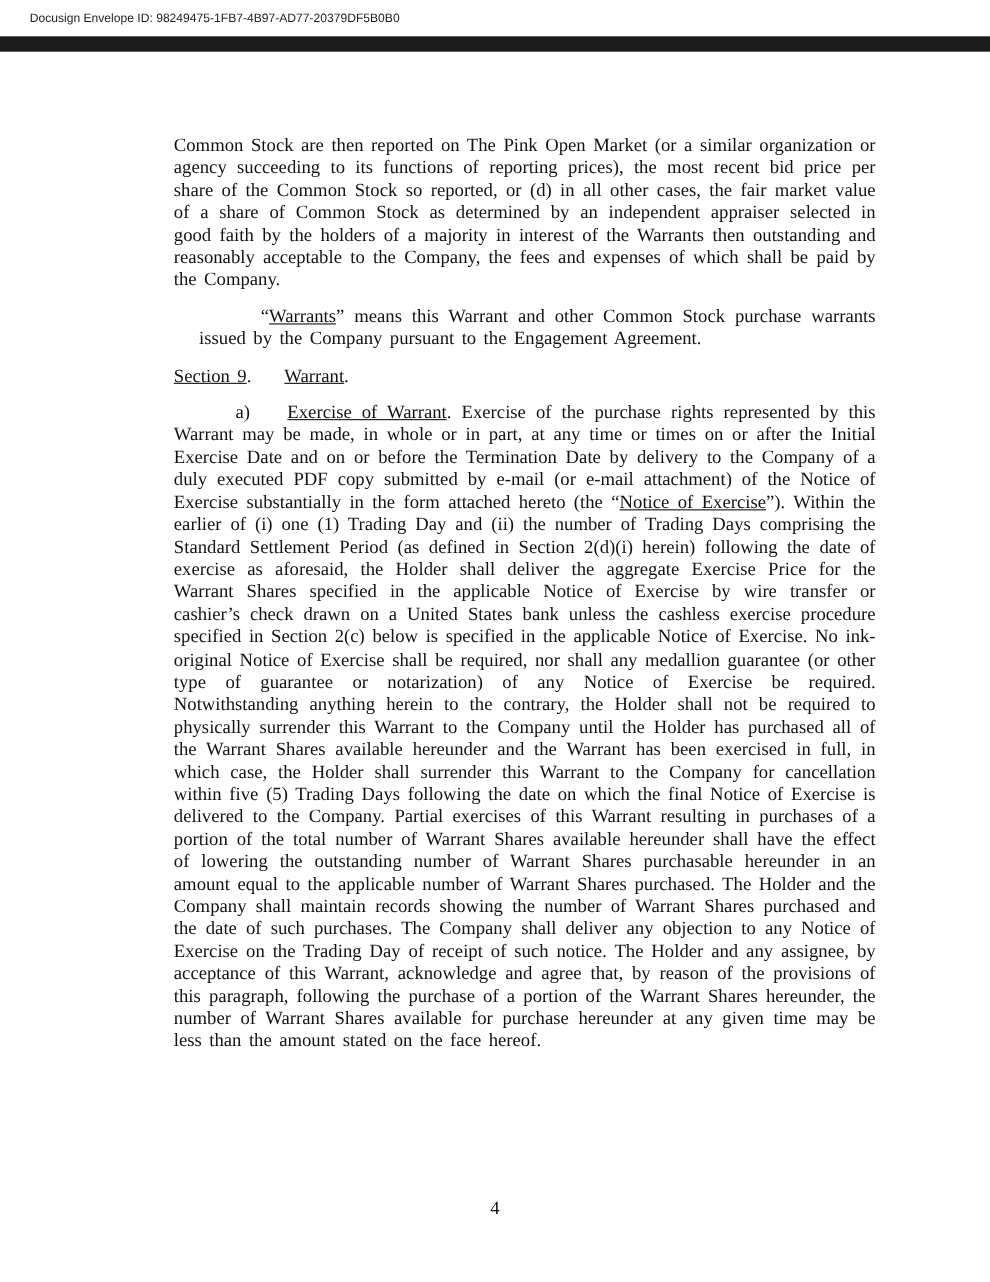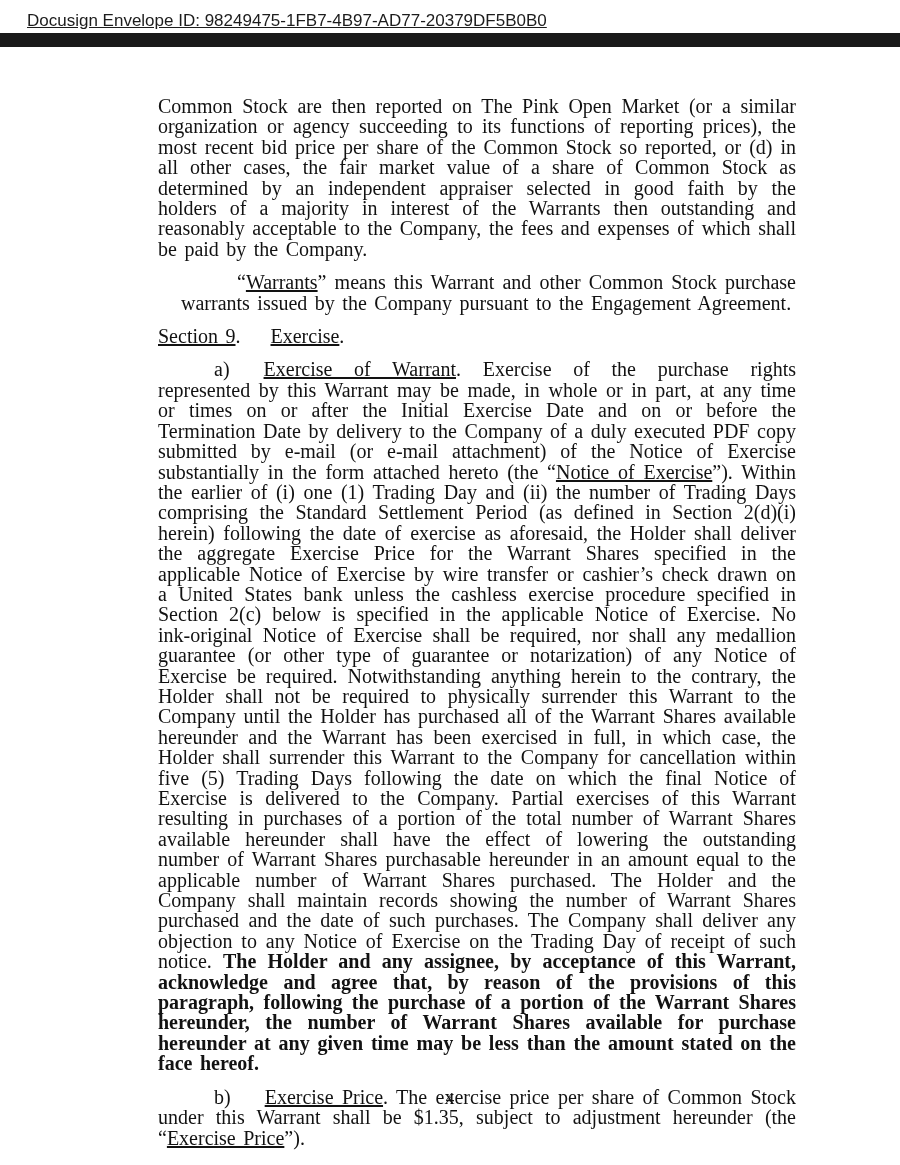--- a/index.html
+++ b/index.html
@@ -7,42 +7,41 @@
     width: 900px; height: 1165px;
     background: #ffffff;
     position: relative;
     font-family: "Liberation Serif", serif;
     color: #121212;
     overflow: hidden;
   }
   .doc-header {
     position: absolute; top: 11px; left: 27px;
     font-family: "Liberation Sans", sans-serif;
-    font-size: 17px; color: #1c1c1c;
+    font-size: 11px; color: #1c1c1c;
     white-space: nowrap;
-    text-decoration: underline;
   }
   .top-bar {
     position: absolute; top: 33px; left: 0;
     width: 900px; height: 14px;
     background: #1a1a1a;
   }
   .page-body {
-    position: absolute; top: 96px; left: 158px;
+    position: absolute; top: 122px; left: 158px;
     width: 638px;
     text-align: justify;
-    font-size: 20px;
+    font-size: 17px;
     line-height: 20.4px;
     word-spacing: 2.5px;
   }
   .para { margin: 0 0 13px 0; }
   .para:last-child { margin-bottom: 0; }
   .first-indent { text-indent: 56px; margin-left: 23px; }
   .u { text-decoration: underline; }
-  .b { font-weight: bold; }
+  .b { font-weight: normal; }
   .tab-ind { display: inline-block; width: 56px; }
   .tab-gap { display: inline-block; width: 34px; }
   .tab-mid { display: inline-block; width: 30px; }
   .page-number {
     position: absolute; top: 1089px; left: 0;
     width: 900px; text-align: center;
     font-size: 17px; color: #121212;
   }
 </style>
 </head>
@@ -51,21 +50,20 @@
 <div class="doc-header">Docusign Envelope ID: 98249475-1FB7-4B97-AD77-20379DF5B0B0</div>
 
 <div class="top-bar"></div>
 
 <div class="page-body">
 
   <p class="para">Common Stock are then reported on The Pink Open Market (or a similar organization or agency succeeding to its functions of reporting prices), the most recent bid price per share of the Common Stock so reported, or (d) in all other cases, the fair market value of a share of Common Stock as determined by an independent appraiser selected in good faith by the holders of a majority in interest of the Warrants then outstanding and reasonably acceptable to the Company, the fees and expenses of which shall be paid by the Company.</p>
 
   <p class="para first-indent"><span>“</span><span class="u">Warrants</span><span>” means this Warrant and other Common Stock purchase warrants issued by the Company pursuant to the Engagement Agreement.</span></p>
 
-  <p class="para"><span class="u">Section 9</span><span>.</span><span class="tab-mid"></span><span class="u">Exercise</span><span>.</span></p>
+  <p class="para"><span class="u">Section 9</span><span>.</span><span class="tab-mid"></span><span class="u">Warrant</span><span>.</span></p>
 
   <p class="para"><span class="tab-ind"></span><span>a)</span><span class="tab-gap"></span><span class="u">Exercise of Warrant</span><span>.  Exercise of the purchase rights represented by this Warrant may be made, in whole or in part, at any time or times on or after the Initial Exercise Date and on or before the Termination Date by delivery to the Company of a duly executed PDF copy submitted by e-mail (or e-mail attachment) of the Notice of Exercise substantially in the form attached hereto (the “</span><span class="u">Notice of Exercise</span><span>”).  Within the earlier of (i) one (1) Trading Day and (ii) the number of Trading Days comprising the Standard Settlement Period (as defined in Section 2(d)(i) herein) following the date of exercise as aforesaid, the Holder shall deliver the aggregate Exercise Price for the Warrant Shares specified in the applicable Notice of Exercise by wire transfer or cashier’s check drawn on a United States bank unless the cashless exercise procedure specified in Section 2(c) below is specified in the applicable Notice of Exercise.  No ink-original Notice of Exercise shall be required, nor shall any medallion guarantee (or other type of guarantee or notarization) of any Notice of Exercise be required. Notwithstanding anything herein to the contrary, the Holder shall not be required to physically surrender this Warrant to the Company until the Holder has purchased all of the Warrant Shares available hereunder and the Warrant has been exercised in full, in which case, the Holder shall surrender this Warrant to the Company for cancellation within five (5) Trading Days following the date on which the final Notice of Exercise is delivered to the Company. Partial exercises of this Warrant resulting in purchases of a portion of the total number of Warrant Shares available hereunder shall have the effect of lowering the outstanding number of Warrant Shares purchasable hereunder in an amount equal to the applicable number of Warrant Shares purchased.  The Holder and the Company shall maintain records showing the number of Warrant Shares purchased and the date of such purchases. The Company shall deliver any objection to any Notice of Exercise on the Trading Day of receipt of such notice.  </span><span class="b">The Holder and any assignee, by acceptance of this Warrant, acknowledge and agree that, by reason of the provisions of this paragraph, following the purchase of a portion of the Warrant Shares hereunder, the number of Warrant Shares available for purchase hereunder at any given time may be less than the amount stated on the face hereof.</span></p>
 
-  <p class="para"><span class="tab-ind"></span><span>b)</span><span class="tab-gap"></span><span class="u">Exercise Price</span><span>.  The exercise price per share of Common Stock under this Warrant shall be $1.35, subject to adjustment hereunder (the “</span><span class="u">Exercise Price</span><span>”).</span></p>
 
 </div>
 
 <div class="page-number">4</div>
 
 </body></html>

